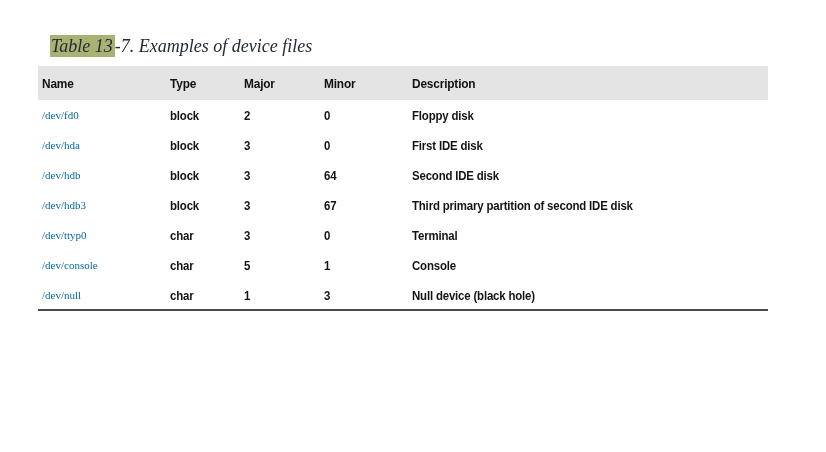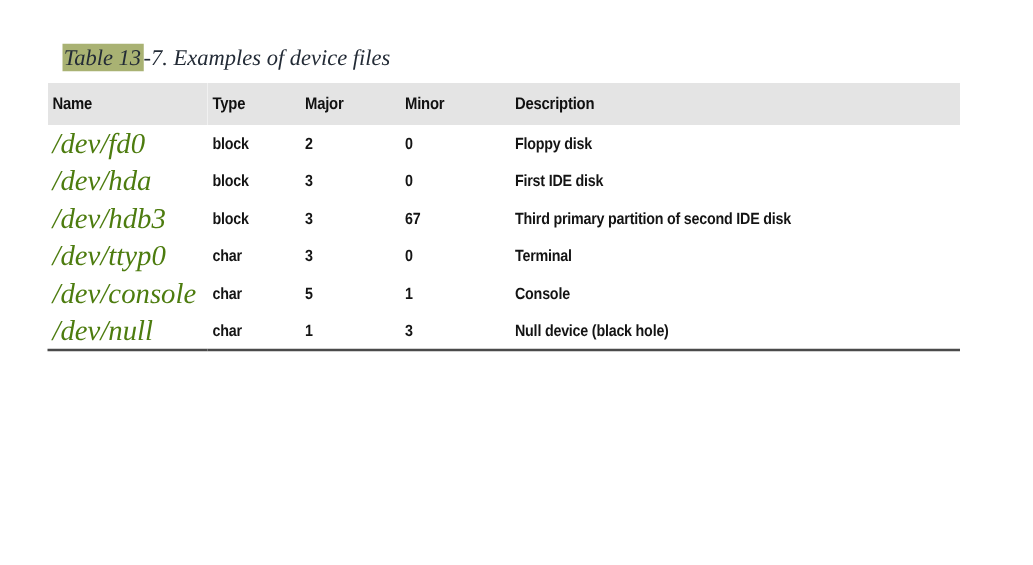--- a/index.html
+++ b/index.html
@@ -50,23 +50,22 @@
     transform-origin: 0 50%;
     font-weight: 700;
     letter-spacing: -0.2px;
     font-size: 13px;
     color: #141414;
     white-space: nowrap;
   }
   th .cond { font-size: 13.5px; color: #111; }
   td.name-cell {
     font-family: "Liberation Serif", serif;
-    font-style: italic;
-    font-size: 23px;
-    color: #4d7c0f;
+    font-size: 11px;
+    color: #0369a1;
   }
   .watermark {
     position: absolute;
     left: 622px;
     top: 422px;
     font-size: 23px;
     color: #9b9b9b;
     letter-spacing: 0.5px;
     white-space: nowrap;
     font-family: Liberation Mono, monospace;
@@ -107,20 +106,27 @@
 
     <tr>
       <td class="name-cell">/dev/hda</td>
       <td><span class="cond">block</span></td>
       <td><span class="cond">3</span></td>
       <td><span class="cond">0</span></td>
       <td><span class="cond">First IDE disk</span></td>
     </tr>
 
 
+    <tr>
+      <td class="name-cell">/dev/hdb</td>
+      <td><span class="cond">block</span></td>
+      <td><span class="cond">3</span></td>
+      <td><span class="cond">64</span></td>
+      <td><span class="cond">Second IDE disk</span></td>
+    </tr>
 
     <tr>
       <td class="name-cell">/dev/hdb3</td>
       <td><span class="cond">block</span></td>
       <td><span class="cond">3</span></td>
       <td><span class="cond">67</span></td>
       <td><span class="cond">Third primary partition of second IDE disk</span></td>
     </tr>
 
     <tr>

